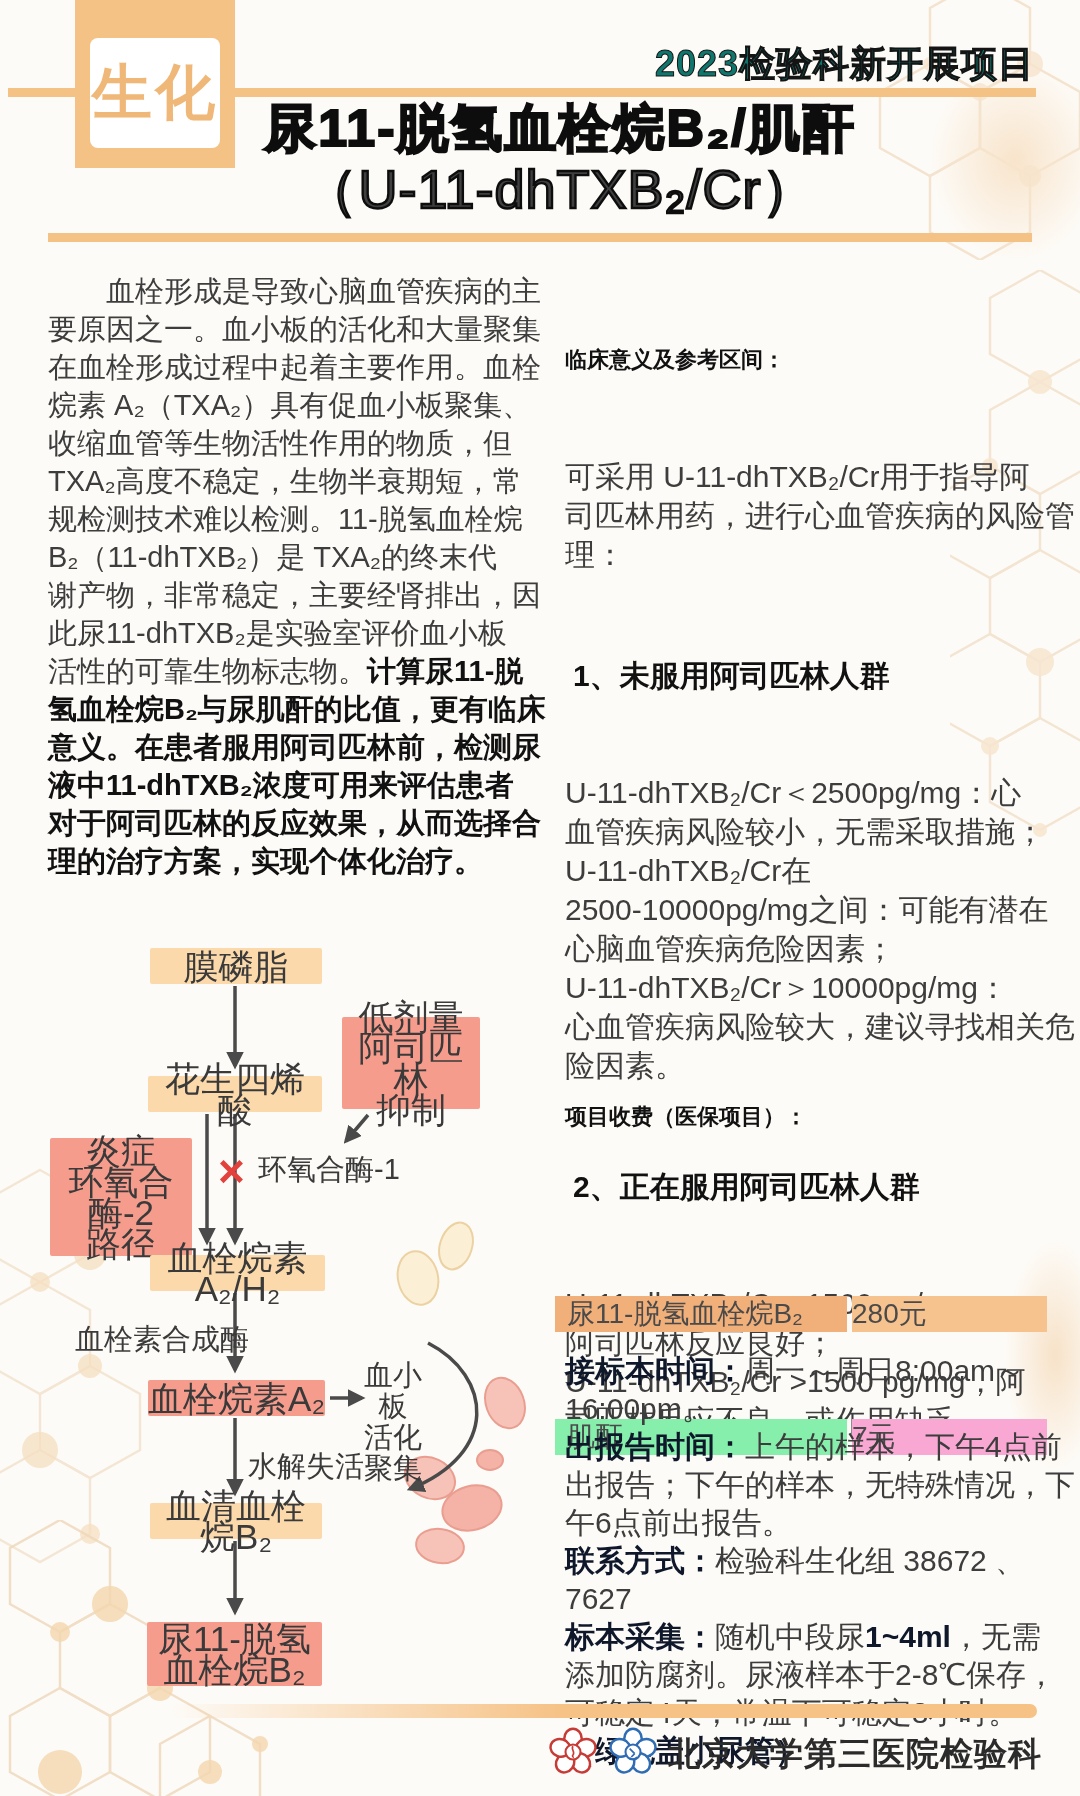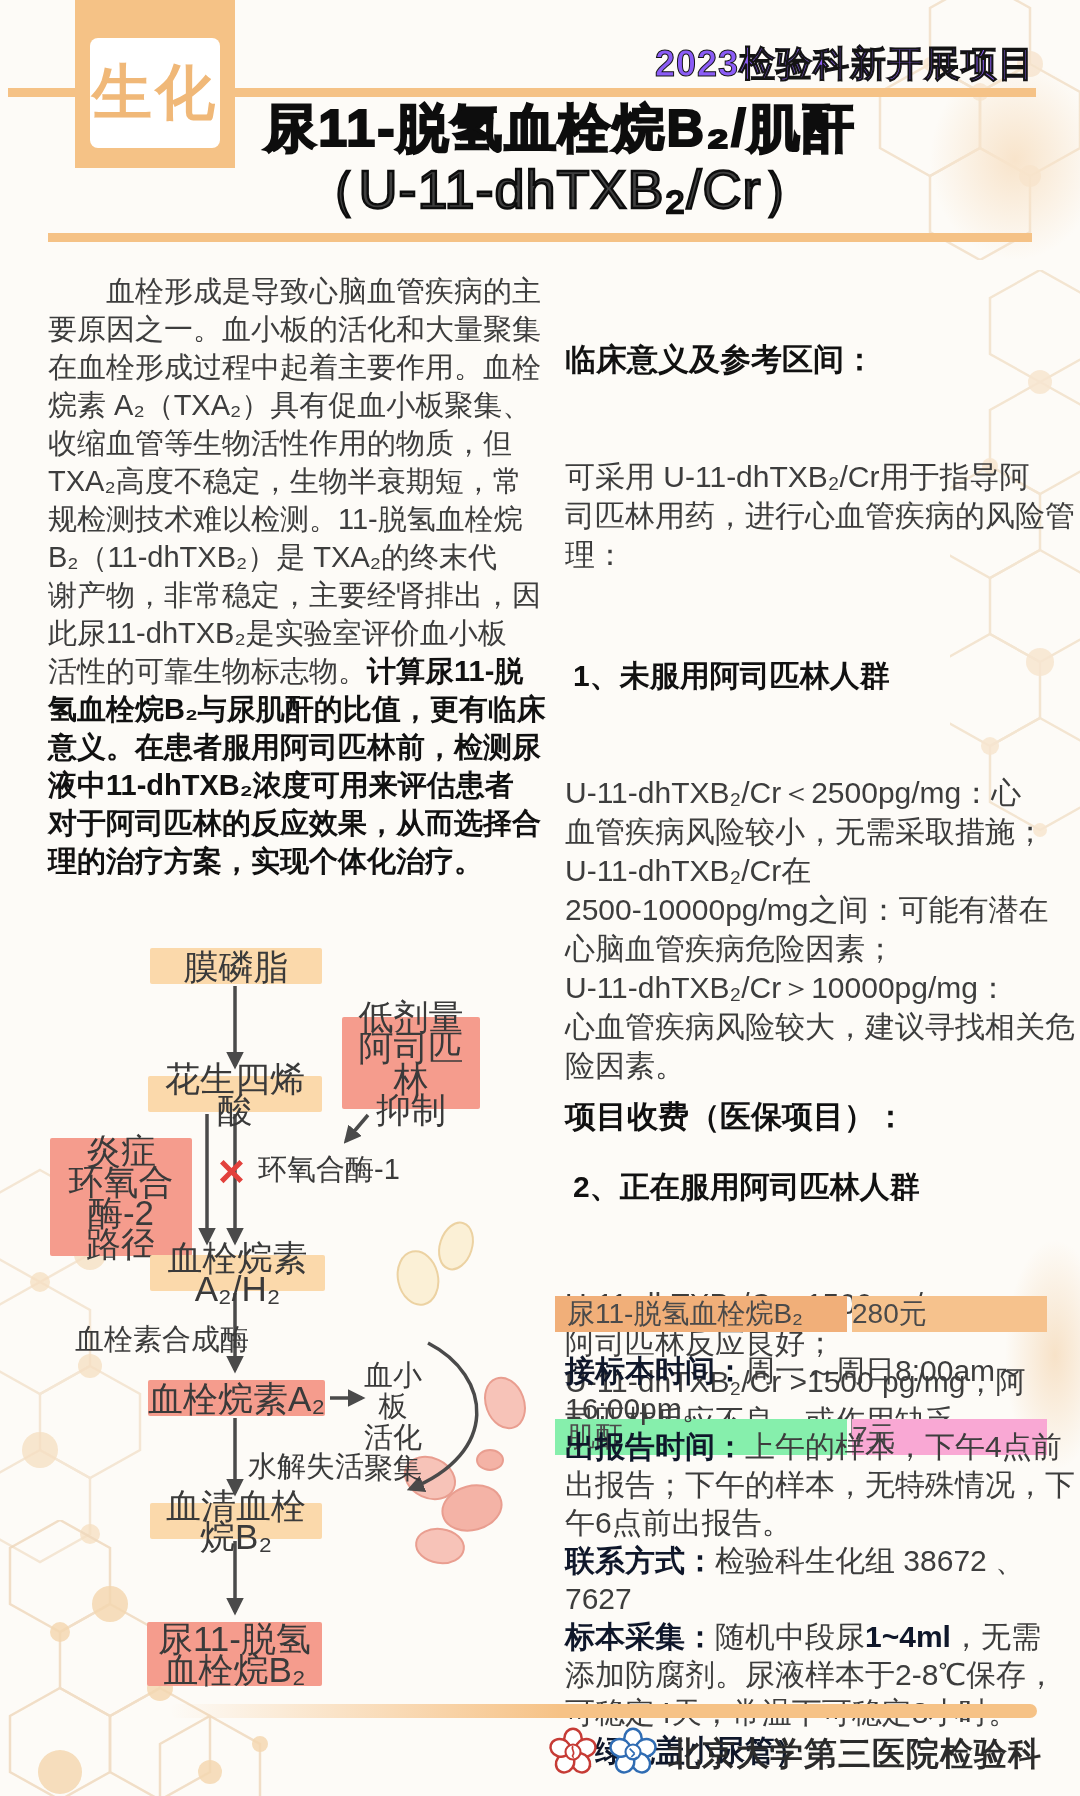--- a/index.html
+++ b/index.html
@@ -10,21 +10,21 @@
   
   .deco{position:absolute; pointer-events:none;}
   .blob{position:absolute; border-radius:50%; pointer-events:none;}
   
   .header-line{position:absolute; left:8px; top:88px; width:1028px; height:9px; background:#f5c286;}
   .logo-box{position:absolute; left:75px; top:0; width:160px; height:168px; background:#f5c286;}
   .logo-stamp{position:absolute; left:15px; top:38px; width:130px; height:110px; background:#fff;
     border-radius:8px; display:flex; align-items:center; justify-content:center;}
   .logo-stamp span{color:#f0b878; font-size:60px; font-weight:bold;
     font-family:"Liberation Serif", serif; letter-spacing:3px;}
-  .tagline{position:absolute; right:45px; top:40px; font-size:36px; font-weight:bold; color:#8b5cf6;
+  .tagline{position:absolute; right:45px; top:40px; font-size:36px; font-weight:bold; color:#0f766e;
     letter-spacing:1px; -webkit-text-stroke:1px #141414;}
   .title1{position:absolute; left:60px; top:94px; width:1000px; text-align:center; font-size:52px;
     font-weight:900; color:#0d0d0d; letter-spacing:2px; -webkit-text-stroke:2.2px #0d0d0d;}
   .title2{position:absolute; left:60px; top:154px; width:1000px; text-align:center; font-size:54px;
     font-weight:400; color:#404040; letter-spacing:1px; -webkit-text-stroke:2.4px #0d0d0d;}
   .divider2{position:absolute; left:48px; top:233px; width:984px; height:9px; background:#f5c286;}
   
   .intro{position:absolute; left:48px; top:272px; width:470px; font-size:29px; line-height:38px;
     color:#3d3d3d; white-space:pre;}
   .intro b{color:#111;}
@@ -33,21 +33,21 @@
   .fbox{position:absolute; display:flex; align-items:center; justify-content:center; text-align:center;
     font-size:35px; color:#3a3a3a; border-radius:2px; white-space:pre-line; line-height:31px;}
   .peach{background:#fbd9ab;}
   .salmon{background:#f59c8d;}
   .flabel{position:absolute; font-size:29px; color:#3a3a3a; white-space:pre-line;}
   .xmark{position:absolute; font-size:46px; font-weight:900; color:#e2413c; line-height:1;}
   .flow svg.arrows{position:absolute; left:0; top:0;}
   
   .rc{position:absolute; left:565px; width:505px; font-size:30px; line-height:39px; color:#3d3d3d;
     white-space:pre;}
-  .rc .h{font-weight:bold; color:#111; font-size:31px;}
+  .rc .h{font-weight:bold; color:#111; font-size:22px;}
   .rc .gt{font-weight:bold; color:#111; margin-top:4px;margin-left:8px;}
   .sec2{line-height:38px;}
   .price-table{margin:8px 0 0 -10px; width:492px;}
   .price-row{display:flex; gap:5px; margin-bottom:11px;}
   .cell{height:36px; display:flex; align-items:center; font-size:28px; color:#4a4a4a;}
   .cell-item{flex:0 0 280px; padding-left:12px;}
   .cell-price{flex:1; }
   .r1 .cell-item{background:#f1af79;}
   .r1 .cell-price{background:#f6c28d;}
   .r2 .cell-item{background:#86efac;}

